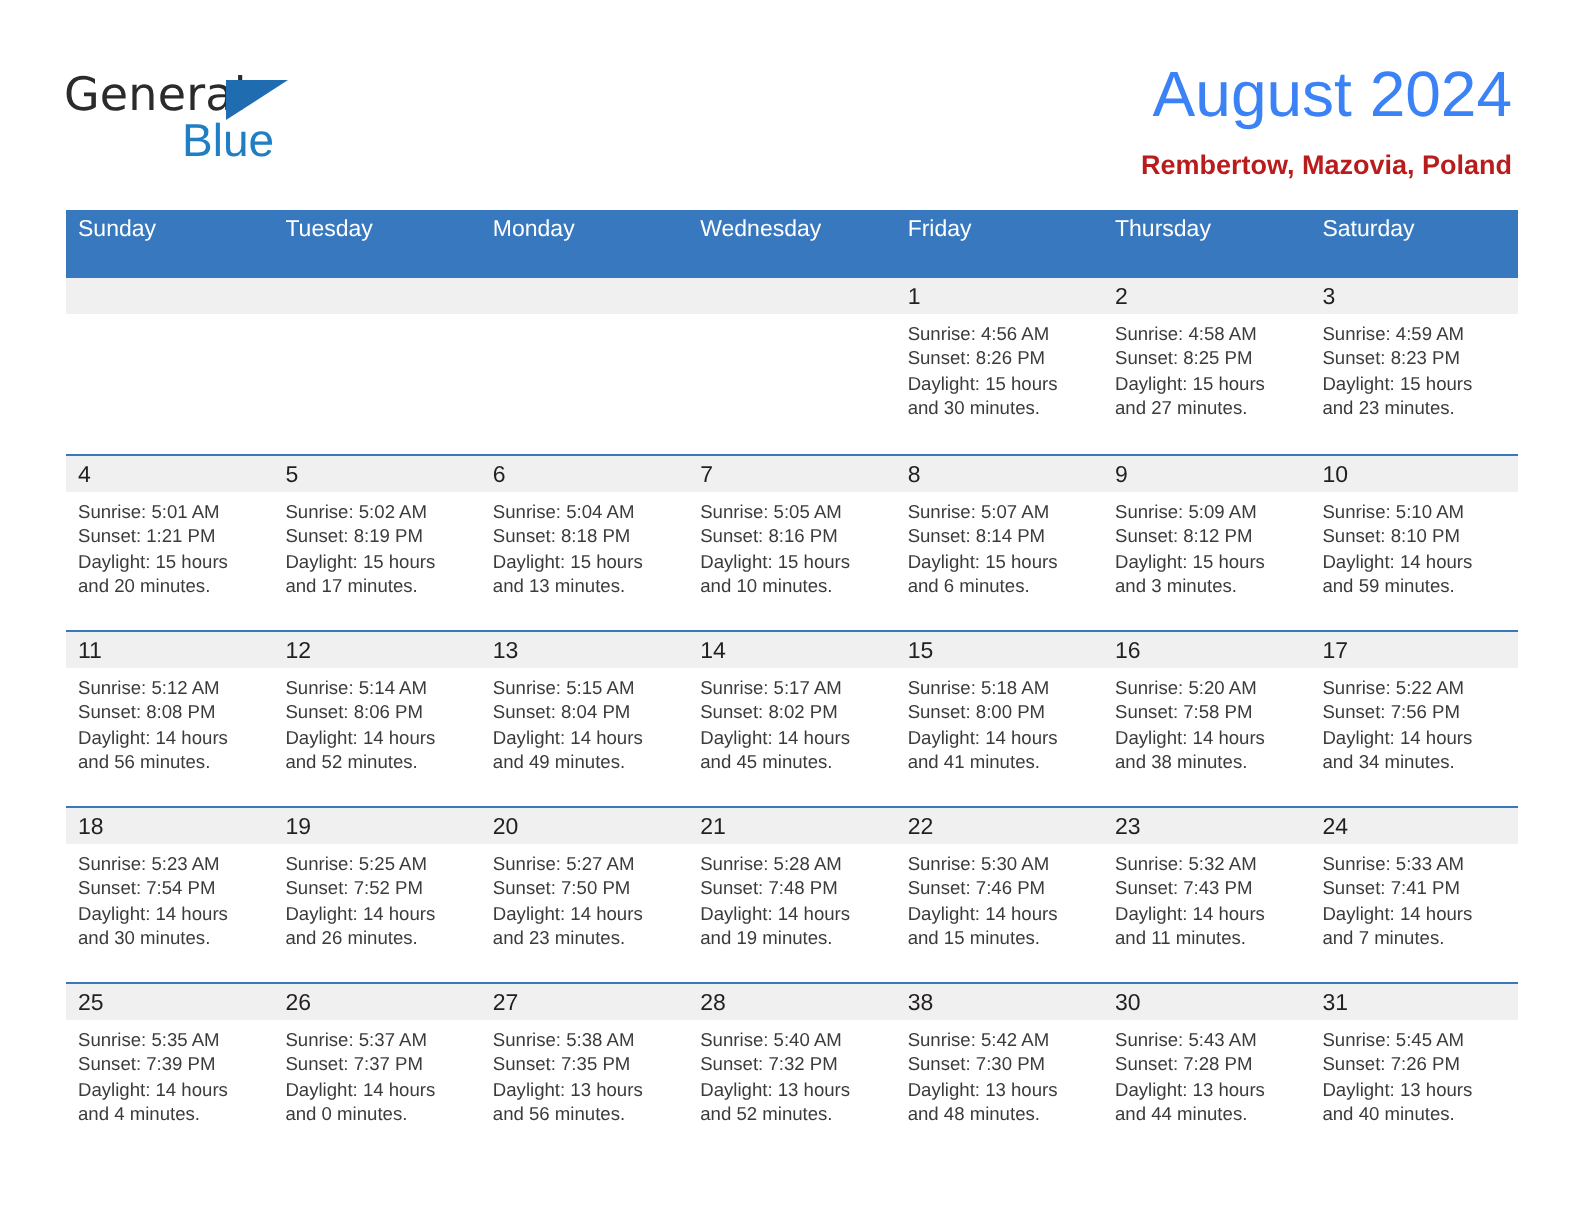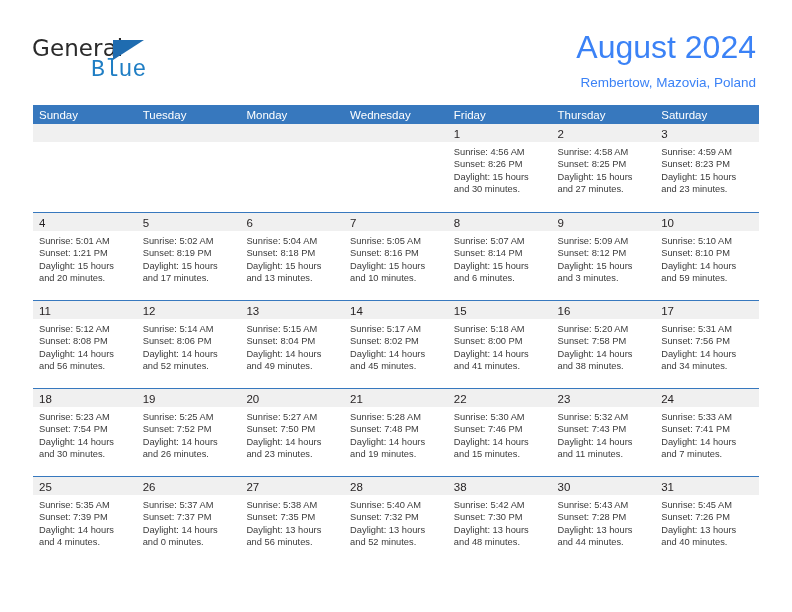--- a/index.html
+++ b/index.html
@@ -48,57 +48,57 @@
     height: 0;
     border-left: 31px solid #1f6cb0;
     border-bottom: 20px solid transparent;
   }
   .logo-blue {
     position: absolute;
     left: 59px;
     top: 22px;
     font-size: 23px;
     color: #1f7ec4;
-    font-family: Liberation Mono, monospace;
+    font-family: Liberation Sans, sans-serif;
     font-weight: 400;
     line-height: 24px;
   }
   .title-block {
     position: absolute;
     right: 36px;
     top: 30px;
     text-align: right;
   }
   .cal-title {
     font-size: 32px;
     font-weight: 400;
     color: #3b82f6;
     line-height: 34px;
     white-space: nowrap;
   }
   .cal-subtitle {
     margin-top: 10px;
     font-size: 13.5px;
-    font-weight: 400;
-    color: #3b82f6;
+    font-weight: 700;
+    color: #b91c1c;
     line-height: 17px;
     white-space: nowrap;
   }
 
   
   .calendar {
     position: absolute;
     left: 33px;
     top: 105px;
     width: 726px;
   }
   .weekday-row {
     display: flex;
     background: #3778be;
-    height: 19px;
+    height: 34px;
   }
   .weekday-cell {
     flex: 0 0 103.71px;
     width: 103.71px;
     box-sizing: border-box;
     padding-left: 6px;
     color: #ffffff;
     font-size: 11.5px;
     line-height: 21px;
     white-space: nowrap;
@@ -354,21 +354,21 @@
         <div class="day-info">
           <div>Sunrise: 5:20 AM</div>
           <div>Sunset: 7:58 PM</div>
           <div>Daylight: 14 hours</div>
           <div>and 38 minutes.</div>
         </div>
       </div>
     <div class="day-cell">
         <div class="day-band"><span class="day-number">17</span></div>
         <div class="day-info">
-          <div>Sunrise: 5:31 AM</div>
+          <div>Sunrise: 5:22 AM</div>
           <div>Sunset: 7:56 PM</div>
           <div>Daylight: 14 hours</div>
           <div>and 34 minutes.</div>
         </div>
       </div>
   </div>
 
   <div class="week-row">
     <div class="day-cell">
         <div class="day-band"><span class="day-number">18</span></div>

